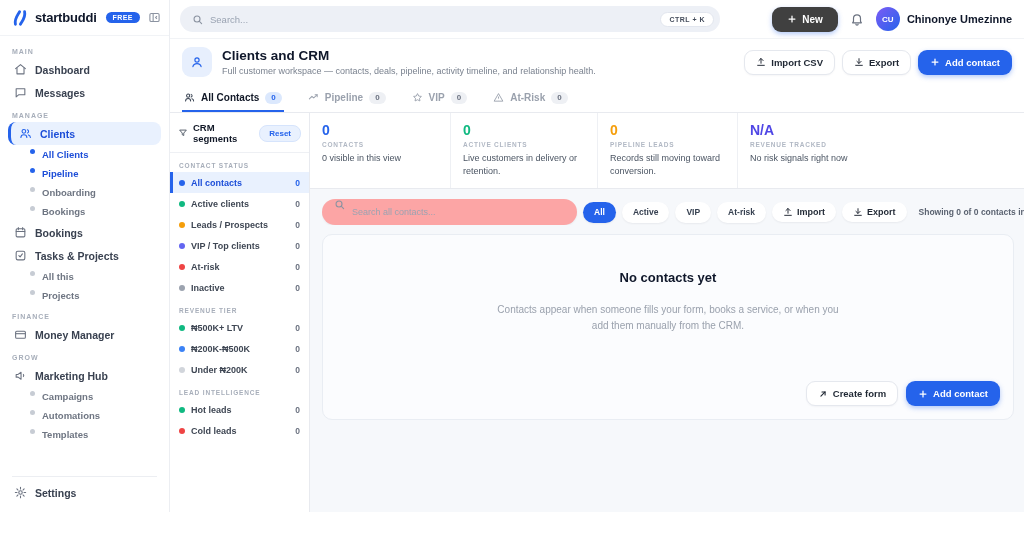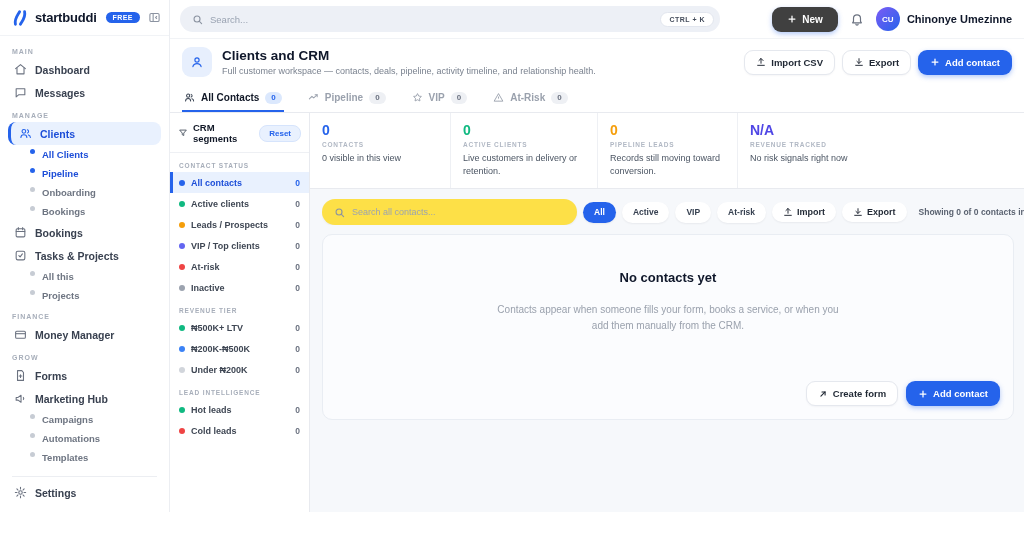--- a/index.html
+++ b/index.html
@@ -108,22 +108,22 @@
   .stats { display:flex; background:#fff; border-bottom:1px solid #e8eaef; }
   .stat { padding:9px 10px 10px 12px; }
   .stat + .stat { border-left:1px solid #eef0f4; }
   .stat-1 { width:140px; } .stat-2 { width:147px; } .stat-3 { width:140px; } .stat-4 { flex:1; }
   .stat-value { font-size:14px; font-weight:800; }
   .stat-label { font-size:6.5px; font-weight:800; letter-spacing:.12em; color:#b1b8c4; margin:3px 0 4px 0; }
   .stat-desc { font-size:9px; color:#4b5563; line-height:1.45; max-width:125px; }
   .stat-4 .stat-desc { max-width:220px; }
 
   .ctoolbar { display:flex; align-items:center; gap:6px; margin:10px 0 9px 12px; overflow:hidden; }
-  .csearch { flex:0 0 255px; height:26px; background:#fde047; border-radius:14px;
-    box-shadow:0 1px 2px rgba(16,24,40,.06); display:flex; align-items:center; gap:7px; padding:0 12px; }
+  .csearch { flex:0 0 255px; height:26px; background:#fca5a5; border-radius:14px;
+    box-shadow:0 1px 2px rgba(16,24,40,.06); display:flex; gap:7px; padding:0 12px; }
   .csearch input { flex:1; border:none; outline:none; background:transparent; font-size:9px;
     color:#3f4754; font-family:inherit; }
   .csearch input::placeholder { color:#9aa3b2; }
   .chip { background:#fff; border:none; border-radius:12px; font-size:8.5px; font-weight:700;
     color:#374151; padding:5.5px 11px; cursor:pointer; font-family:inherit;
     box-shadow:0 1px 2px rgba(16,24,40,.06); white-space:nowrap; }
   .chip.active { background:#2563eb; color:#fff; }
   .tool-btn { background:#fff; border:none; border-radius:12px; font-size:9px; font-weight:800;
     color:#1f2733; padding:5px 11px; display:flex; align-items:center; gap:4px; cursor:pointer;
     font-family:inherit; box-shadow:0 1px 2px rgba(16,24,40,.06); white-space:nowrap; }
@@ -239,29 +239,20 @@
         <span class="nicon">
             <svg viewBox="0 0 24 24" width="13" height="13" fill="none" stroke="currentColor" stroke-width="2">
               <rect x="3" y="6" width="18" height="13" rx="2"></rect>
               <path d="M3 10.5h18"></path>
             </svg>
           </span>
         <span>Money Manager</span>
       </div>
 
       <div class="nav-section-label">GROW</div>
-      <div class="nav-item">
-        <span class="nicon">
-            <svg viewBox="0 0 24 24" width="13" height="13" fill="none" stroke="currentColor" stroke-width="2" stroke-linecap="round" stroke-linejoin="round">
-              <path d="M6.5 3h8l3 3.5V21h-11V3z"></path>
-              <path d="M12 10.5v5M9.5 13h5"></path>
-            </svg>
-          </span>
-        <span>Forms</span>
-      </div>
       <div class="nav-item">
         <span class="nicon">
             <svg viewBox="0 0 24 24" width="13" height="13" fill="none" stroke="currentColor" stroke-width="2" stroke-linejoin="round">
               <path d="M4 10v5h3.5l5.5 4V6l-5.5 4H4z"></path>
               <path d="M17 9.5a4 4 0 0 1 0 5"></path>
             </svg>
           </span>
         <span>Marketing Hub</span>
       </div>
       <div class="sub-item">

